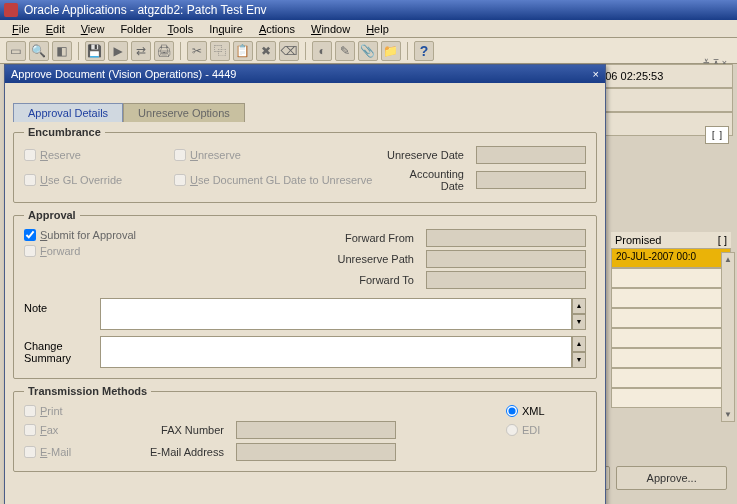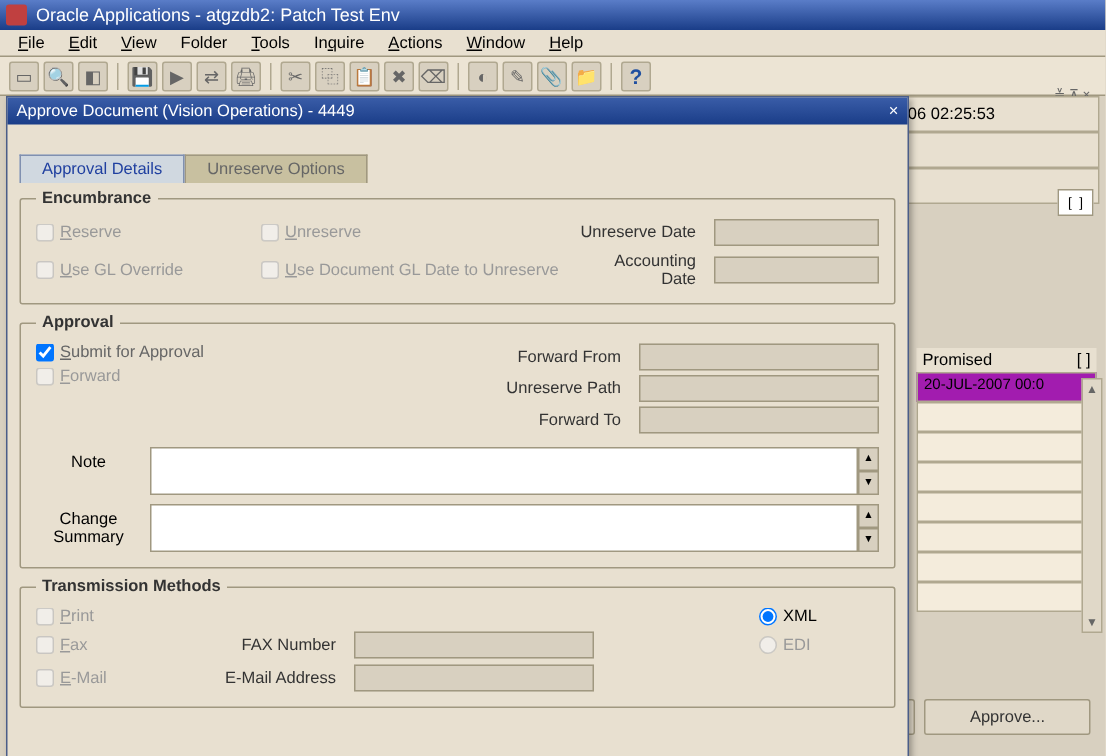--- a/index.html
+++ b/index.html
@@ -20,21 +20,21 @@
 .toolbar .tb { width: 20px; height: 20px; background: #d8d0c0; border: 1px solid #b0a890; border-radius: 2px; display: flex; align-items: center; justify-content: center; font-size: 12px; color: #666; }
 .toolbar .sep { width: 1px; height: 18px; background: #b0a890; margin: 0 3px; }
 .toolbar .help { color: #2050a0; font-weight: bold; font-size: 14px; }
 
 
 .bg-window { position: absolute; top: 64px; right: 4px; width: 180px; }
 .bg-minicon { position: absolute; top: 58px; right: 10px; font-size: 9px; color: #666; }
 .bg-row { background: #e8e0d0; padding: 4px 6px; border: 1px solid #b0a890; margin-bottom: 0; height: 24px; display: flex; align-items: center; }
 .bg-row2 { position: absolute; top: 232px; right: 6px; width: 120px; }
 .bg-header { font-size: 11px; padding: 2px 4px; background: #e8e0d0; }
-.bg-cell { height: 20px; background: #a21caf; border: 1px solid #b0a890; padding: 2px 4px; font-size: 10px; }
+.bg-cell { height: 20px; background: #eab308; border: 1px solid #b0a890; padding: 2px 4px; font-size: 10px; }
 .bg-cell.e { background: #f4ecdc; }
 .bg-scroll { position: absolute; top: 252px; right: 2px; width: 14px; height: 170px; background: #e0d8c8; border: 1px solid #b0a890; }
 .bg-scroll::before { content: "▲"; position: absolute; top: 2px; left: 2px; font-size: 8px; color: #666; }
 .bg-scroll::after { content: "▼"; position: absolute; bottom: 2px; left: 2px; font-size: 8px; color: #666; }
 .bg-small { position: absolute; right: 8px; width: 24px; height: 18px; background: #fff; border: 1px solid #a09880; display: flex; align-items: center; justify-content: center; font-size: 9px; }
 
 
 .bottom-buttons { position: absolute; bottom: 14px; left: 150px; right: 10px; display: flex; gap: 6px; }
 .bbtn { flex: 1; height: 24px; background: #e0d8c8; border: 1px solid #a09880; border-radius: 2px; font-size: 11px; cursor: default; color: #333; }
 .bbtn.dis { color: #999; }
@@ -72,21 +72,21 @@
 .dbtn { width: 79px; height: 22px; background: #e0d8c8; border: 7px solid #b91c1c; border-radius: 2px; font-size: 11px; cursor: pointer; }
 
 .enc-grid { display: grid; grid-template-columns: 140px 200px auto; gap: 4px 10px; align-items: center; }
 .enc-right { display: flex; align-items: center; justify-content: flex-end; gap: 6px; }
 .enc-right .field { width: 110px; }
 .appr-right { display: flex; align-items: center; justify-content: flex-end; gap: 6px; margin-bottom: 3px; }
 .appr-right .field { width: 160px; }
 .appr-right .label-r { width: 90px; }
 
 .note-row { display: flex; align-items: flex-start; gap: 6px; margin-top: 6px; }
-.note-row .label { width: 70px; text-align: center; font-size: 11px; padding-top: 4px; }
+.note-row .label { width: 70px; text-align: left; font-size: 11px; padding-top: 4px; }
 .note-row .ta-wrap { flex: 1; display: flex; }
 .note-row .ta-wrap textarea { flex: 1; }
 
 .tm-grid { display: grid; grid-template-columns: 100px 100px 160px 1fr 80px; gap: 4px 6px; align-items: center; }
 </style>
 </head>
 <body>
 
 <div class="titlebar">
   <div class="logo"></div>

